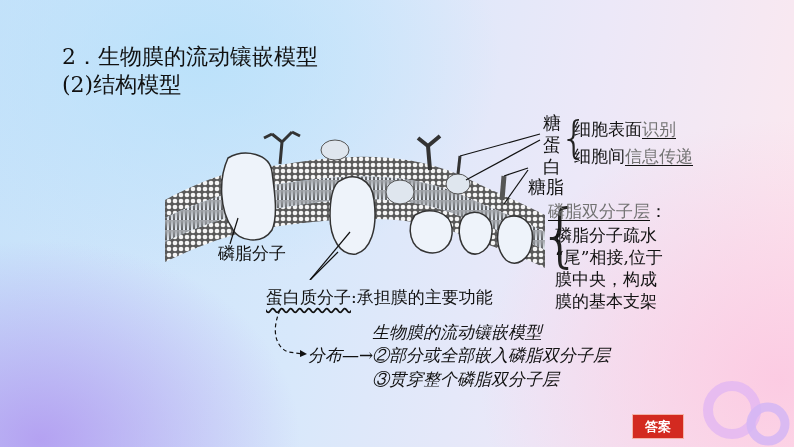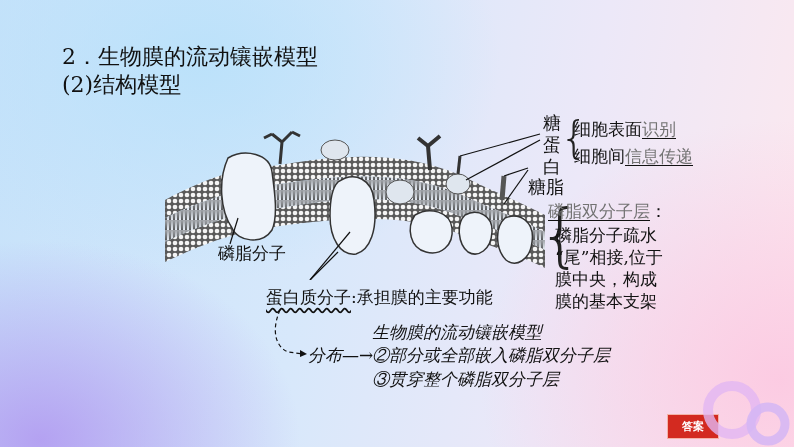--- a/index.html
+++ b/index.html
@@ -16,23 +16,23 @@
   .abs { position: absolute; }
   .title { left: 62px; top: 44px; font-size: 22px; line-height: 26px; white-space: nowrap; }
   .subtitle { left: 62px; top: 72px; font-size: 22px; line-height: 26px; white-space: nowrap; }
   .lbl { font-size: 17px; line-height: 20px; white-space: nowrap; }
   .red { color: #737373; text-decoration: underline; text-decoration-color: #111; text-underline-offset: 3px; }
   .sugar-stack { left: 543px; top: 112px; width: 20px; font-size: 18px; line-height: 22px; }
   .brace { font-size: 44px; line-height: 44px; font-family: "DejaVu Sans", sans-serif; font-weight: 200; color: #222; }
   .hand { font-family: "DejaVu Serif", serif; font-size: 17px; font-style: italic; line-height: 23px; white-space: nowrap; }
   .wavy { text-decoration: underline wavy #111; text-underline-offset: 4px; }
   .answer-btn {
-    left: 667px; top: 414px; width: 50px; height: 23px;
+    left: 632px; top: 414px; width: 50px; height: 23px;
     background: #d32a20; color: #fff; font-family: "DejaVu Sans", sans-serif;
-    font-size: 11px; font-weight: bold; text-align: center; line-height: 23px;
+    font-size: 13px; font-weight: bold; text-align: center; line-height: 23px;
     border: 1px solid #f3b3a8; cursor: pointer;
   }
 </style>
 </head>
 <body>
 
 <div class="abs title">2．生物膜的流动镶嵌模型</div>
 <div class="abs subtitle">(2)结构模型</div>
 
 <svg class="abs" style="left:160px;top:120px" width="390" height="160" viewBox="0 0 390 160">

